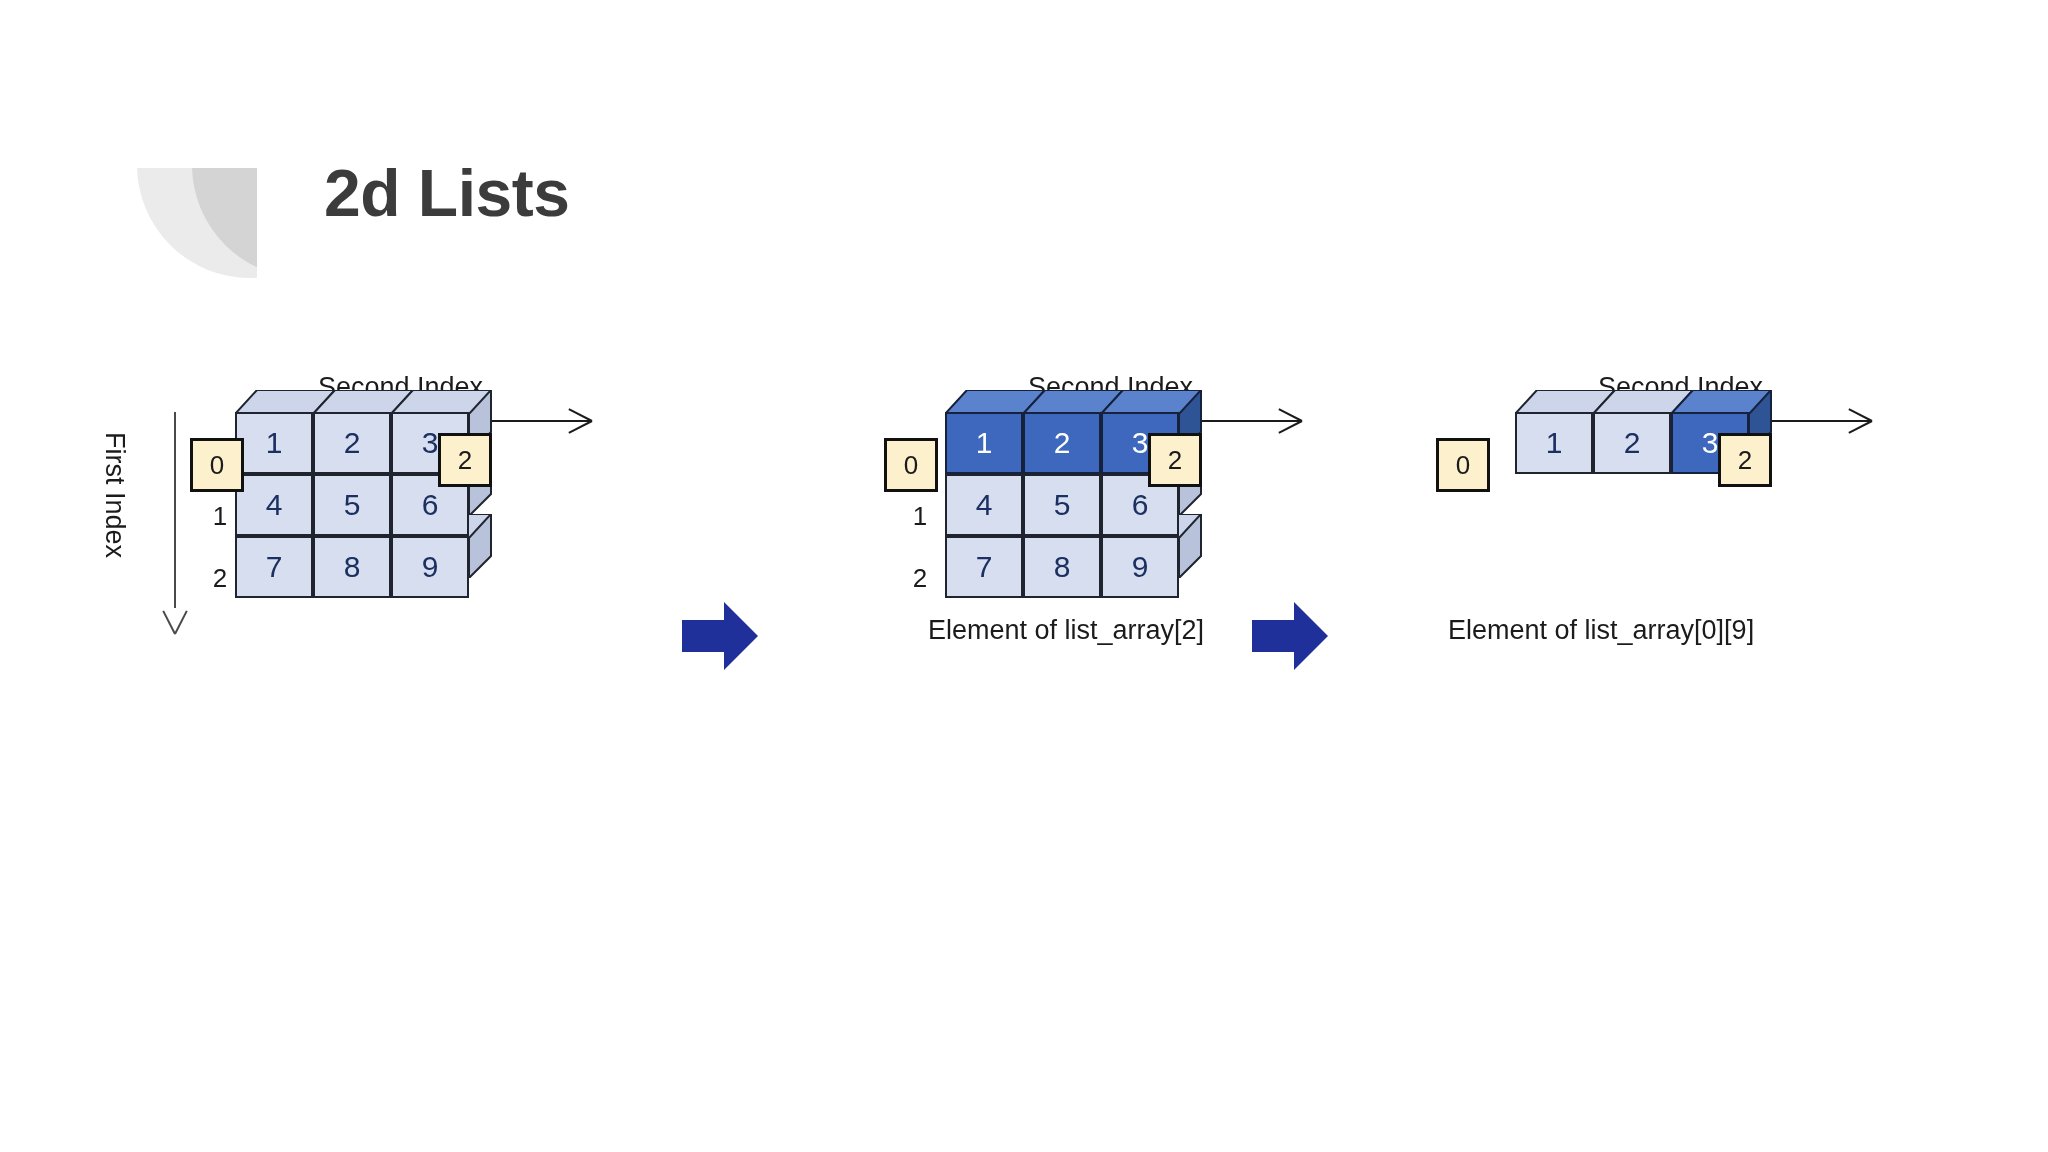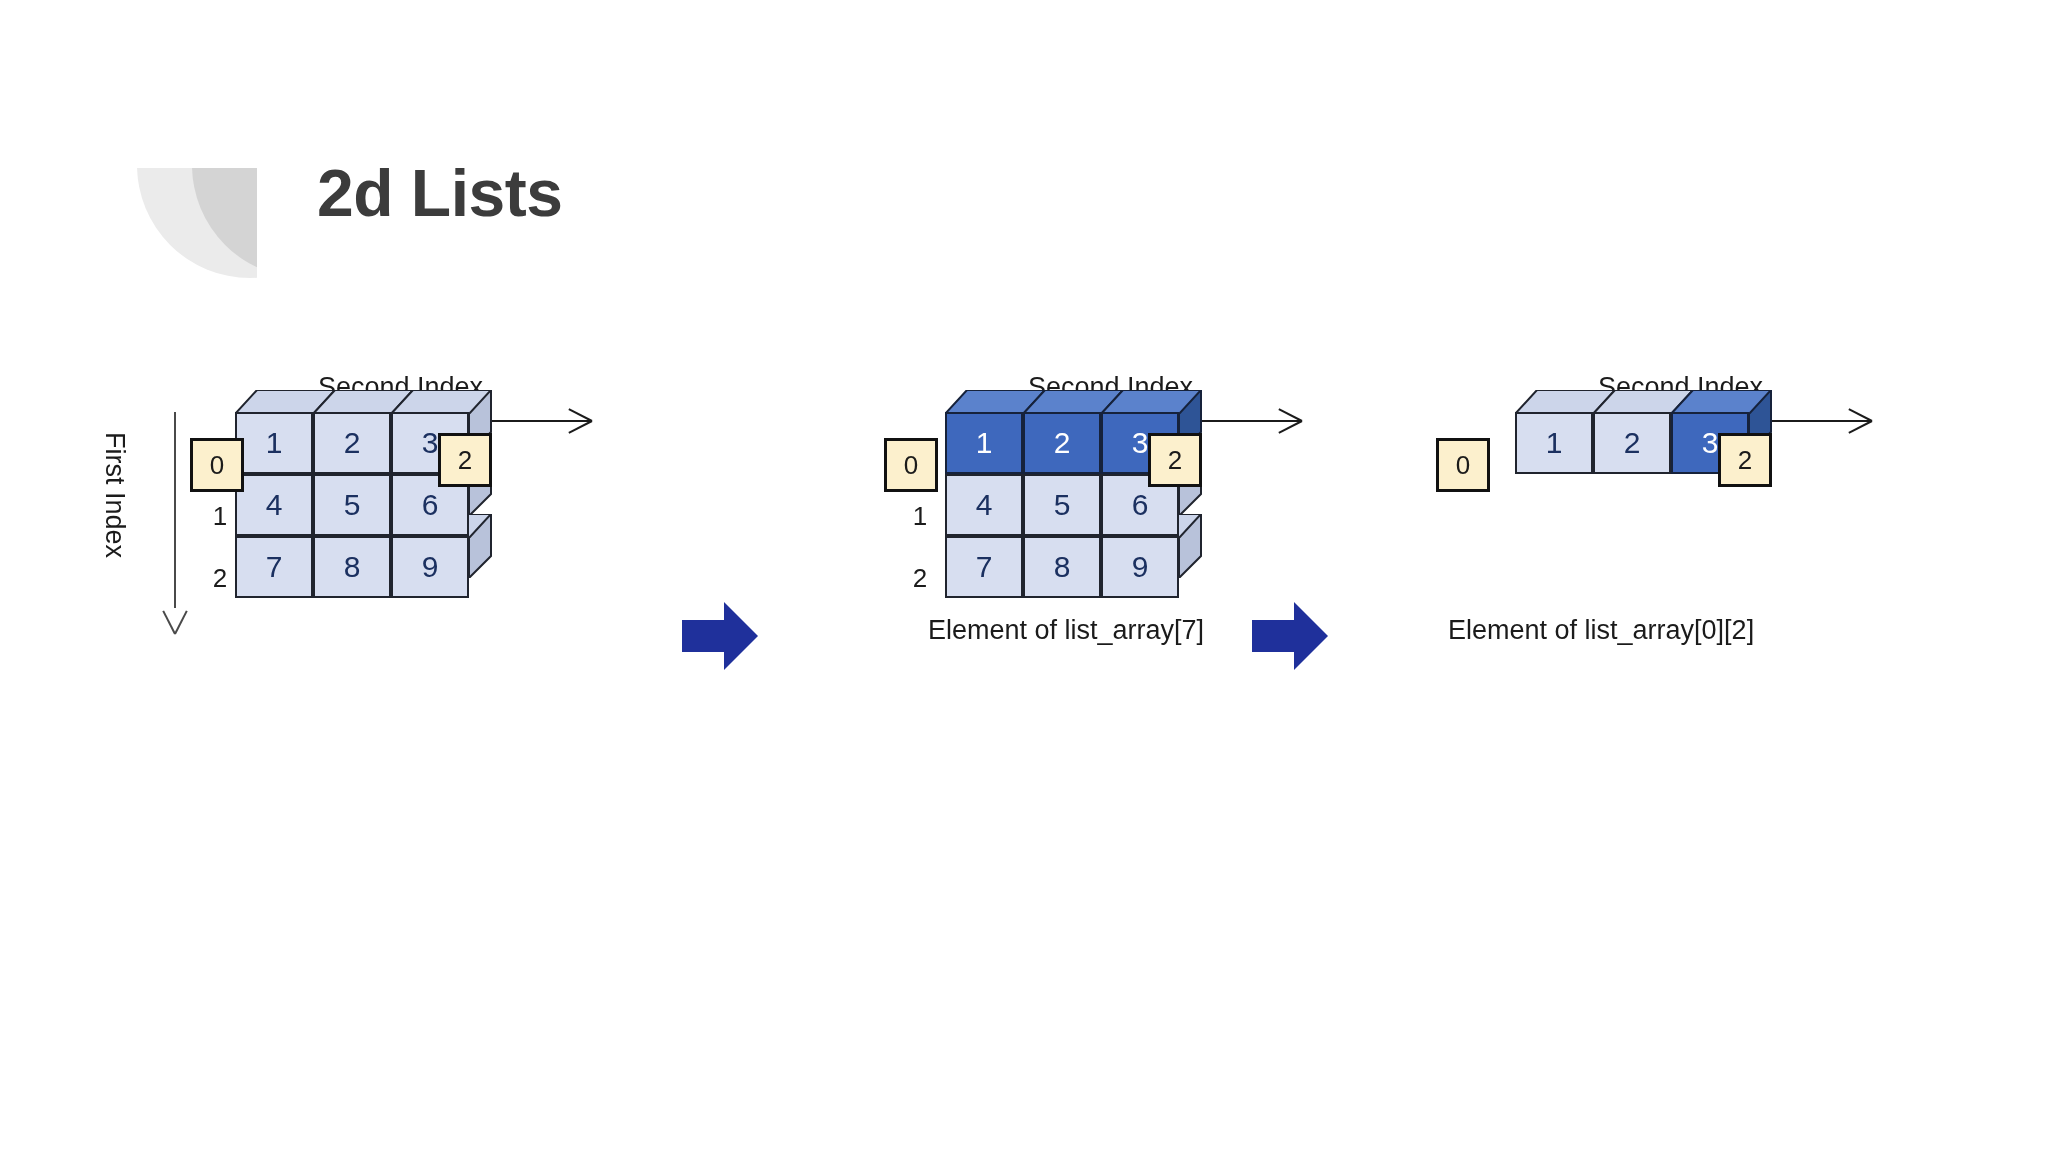--- a/index.html
+++ b/index.html
@@ -40,21 +40,21 @@
     top: -116px;
     width: 226px;
     height: 226px;
     border-radius: 50%;
     background: #d4d4d4;
   }
 
   
   #page-title {
     position: absolute;
-    left: 317px;
+    left: 324px;
     top: 155px;
     font-size: 66px;
     font-weight: bold;
     color: #3c3c3c;
     letter-spacing: -0.5px;
     white-space: nowrap;
   }
 
   
   .diagram {
@@ -491,21 +491,21 @@
         </svg>
     </div>
     <div class="side">
       <svg width="24" height="64">
           <polygon points="0,2 22,-20 22,42 0,64" fill="#b8c2da" stroke="#20242e" stroke-width="2"></polygon>
         </svg>
     </div>
     <div class="front">9</div>
   </div>
 
-  <div class="caption" style="left:68px; top:225px;">Element of list_array[7]</div>
+  <div class="caption" style="left:68px; top:225px;">Element of list_array[2]</div>
 </div>
 
 <div class="flow-arrow" id="flow-arrow-2">
   <svg width="80" height="72" viewBox="0 0 80 72">
     <polygon points="2,20 44,20 44,2 78,36 44,70 44,52 2,52" fill="#1f309b"></polygon>
   </svg>
 </div>
 
 <div class="diagram" id="diagram-3">
 
@@ -552,14 +552,14 @@
         </svg>
     </div>
     <div class="side">
       <svg width="24" height="64">
           <polygon points="0,2 22,-20 22,42 0,64" fill="#2e5496" stroke="#16223b" stroke-width="2"></polygon>
         </svg>
     </div>
     <div class="front">3</div>
   </div>
 
-  <div class="caption" style="left:18px; top:225px;">Element of list_array[0][2]</div>
+  <div class="caption" style="left:18px; top:225px;">Element of list_array[0][9]</div>
 </div>
 
 </body></html>

